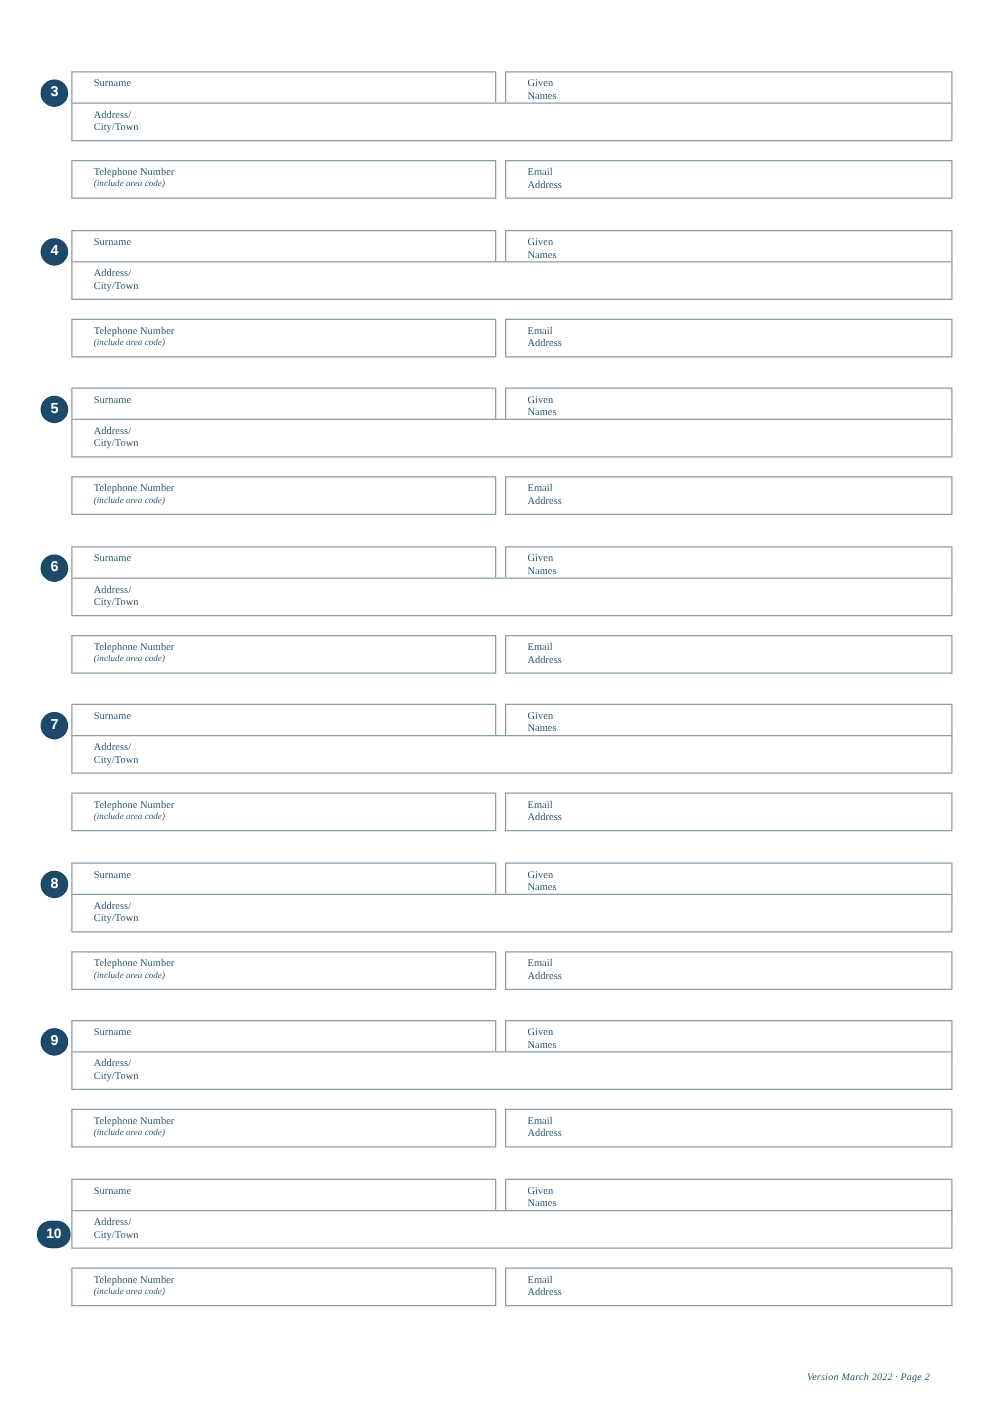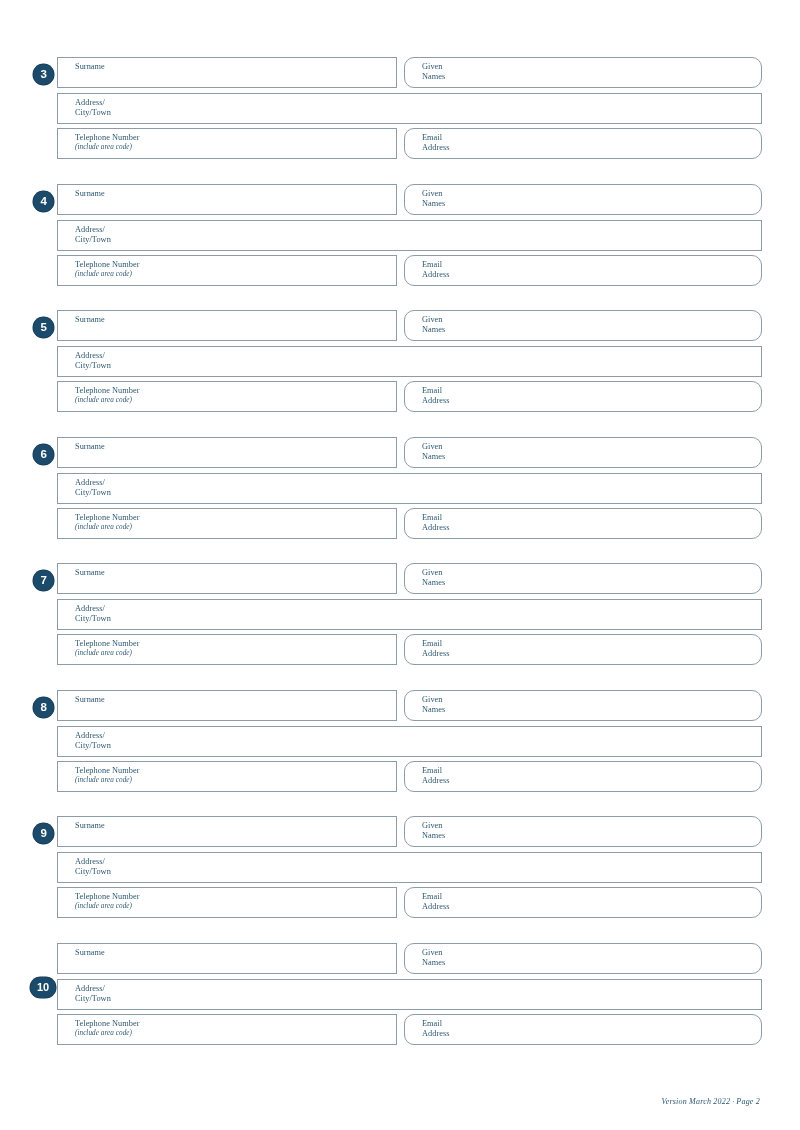--- a/index.html
+++ b/index.html
@@ -63,35 +63,35 @@
   }
 
   
   .row {
     position: absolute;
     left: 57px;
     width: 705px;
     height: 31px;
   }
   .row-1 { top: 0px; }
-  .row-2 { top: 36px; }
+  .row-2 { top: 25px; }
   .row-3 { top: 71px; }
 
   .field {
     position: absolute;
     top: 0;
     height: 31px;
     box-sizing: border-box;
     border: 1px solid #8d9ca7;
     background: #ffffff;
     padding: 4px 0 0 17px;
     overflow: hidden;
   }
   .field.left   { left: 0px;   width: 340px; }
-  .field.right  { left: 347px; width: 358px; border-radius: 10px; }
+  .field.right  { left: 347px; width: 358px; }
   .field.full   { left: 0px;   width: 705px; }
 
   .label {
     display: block;
     color: #2d5871;
     font-size: 8.3px;
     line-height: 10.4px;
     letter-spacing: 0.05px;
     white-space: pre-line;
   }
@@ -100,21 +100,21 @@
     color: #2d5871;
     font-size: 7.2px;
     line-height: 9.4px;
     font-style: italic;
     letter-spacing: 0.05px;
   }
 
   
   .footer {
     position: absolute;
-    right: 40px;
+    right: 56px;
     bottom: 24px;
     color: #2d5871;
     font-size: 8px;
     font-style: italic;
     letter-spacing: 0.2px;
     white-space: nowrap;
   }
   .footer .sep { padding: 0 2px; }
 </style>
 </head>

